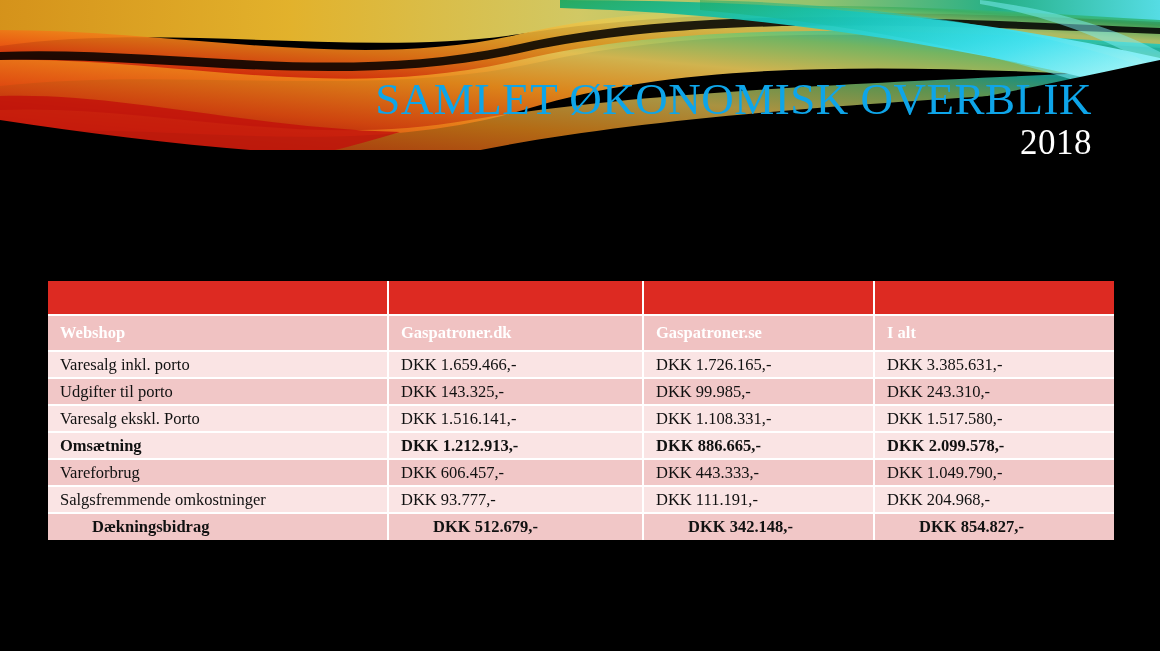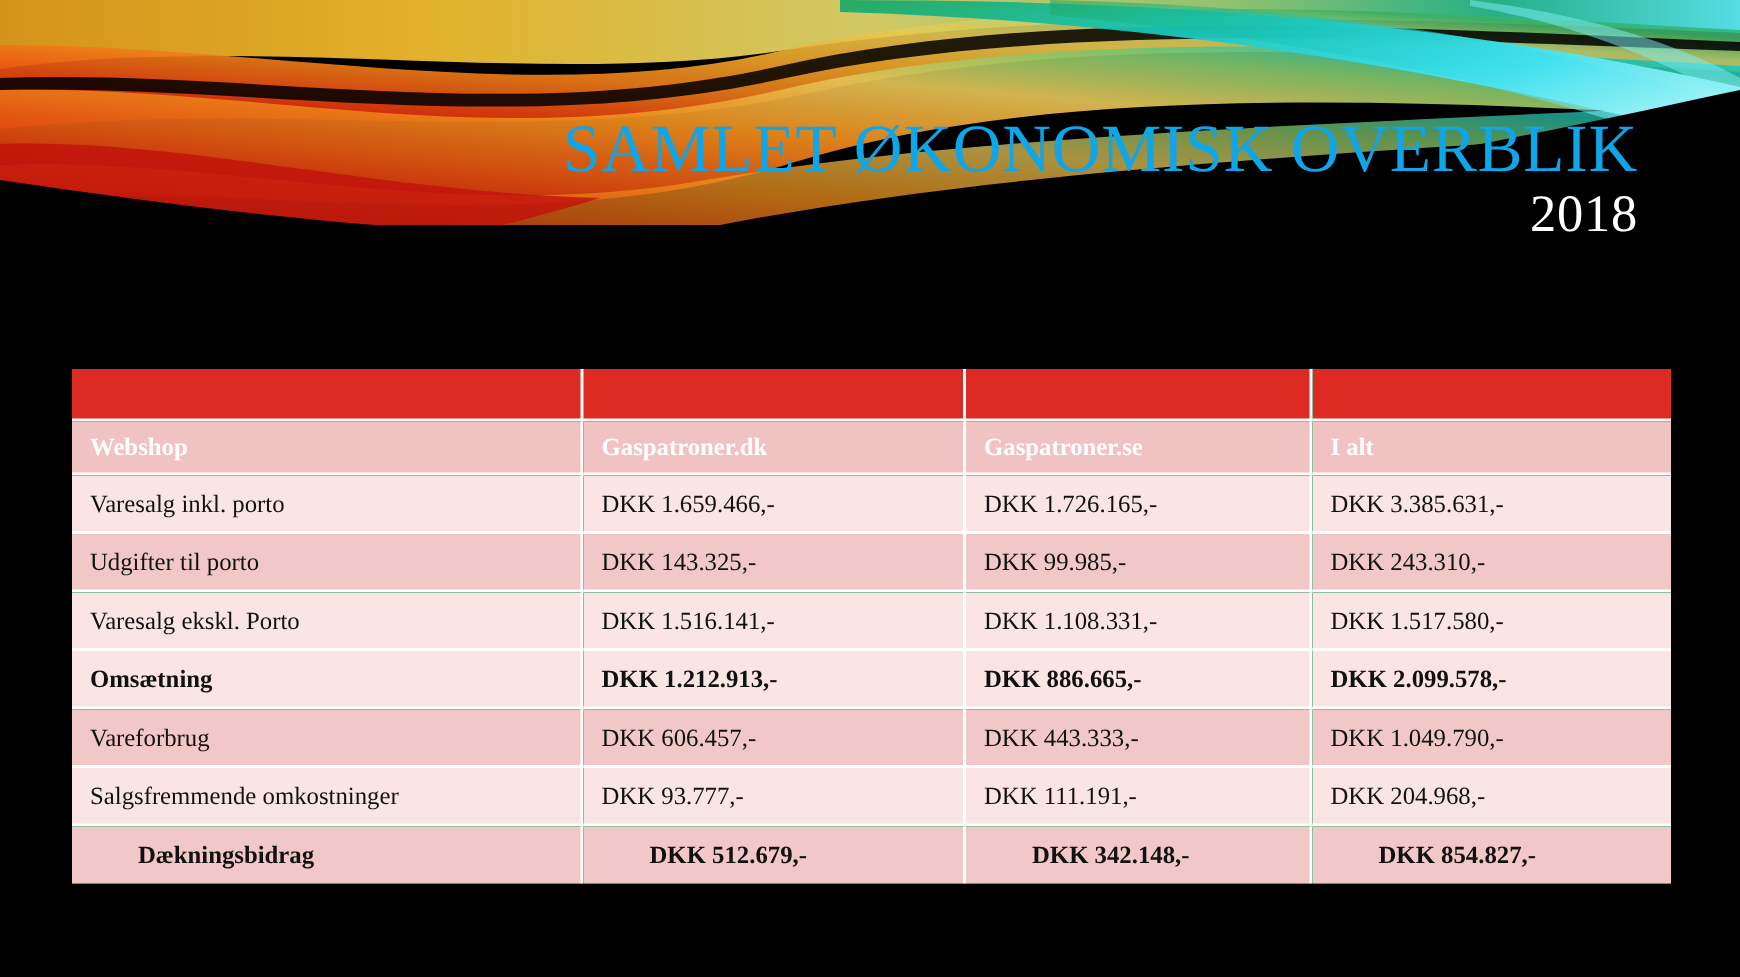--- a/index.html
+++ b/index.html
@@ -67,35 +67,36 @@
     position: absolute;
     left: 48px;
     top: 246px;
     width: 1066px;
     z-index: 4;
   }
   table.fin {
     width: 100%;
     border-collapse: collapse;
     table-layout: fixed;
-    background: #15803d;
+    background: #3b82f6;
+    margin-top: 35px;
   }
   table.fin col.c0 { width: 340px; }
   table.fin col.c1 { width: 255px; }
   table.fin col.c2 { width: 231px; }
   table.fin col.c3 { width: 240px; }
 
   table.fin td {
     padding: 0 0 0 12px;
     border-right: 2px solid #ffffff;
     font-family: "Liberation Serif", serif;
     font-size: 16.5px;
     color: #111111;
     vertical-align: middle;
-    height: 39px;
+    height: 27px;
     box-sizing: border-box;
     white-space: nowrap;
     overflow: hidden;
   }
   table.fin td:last-child { border-right: none; }
 
   tr.band-row td {
     background: #DD2A22;
     height: 34px;
     border-bottom: 2px solid #ffffff;

